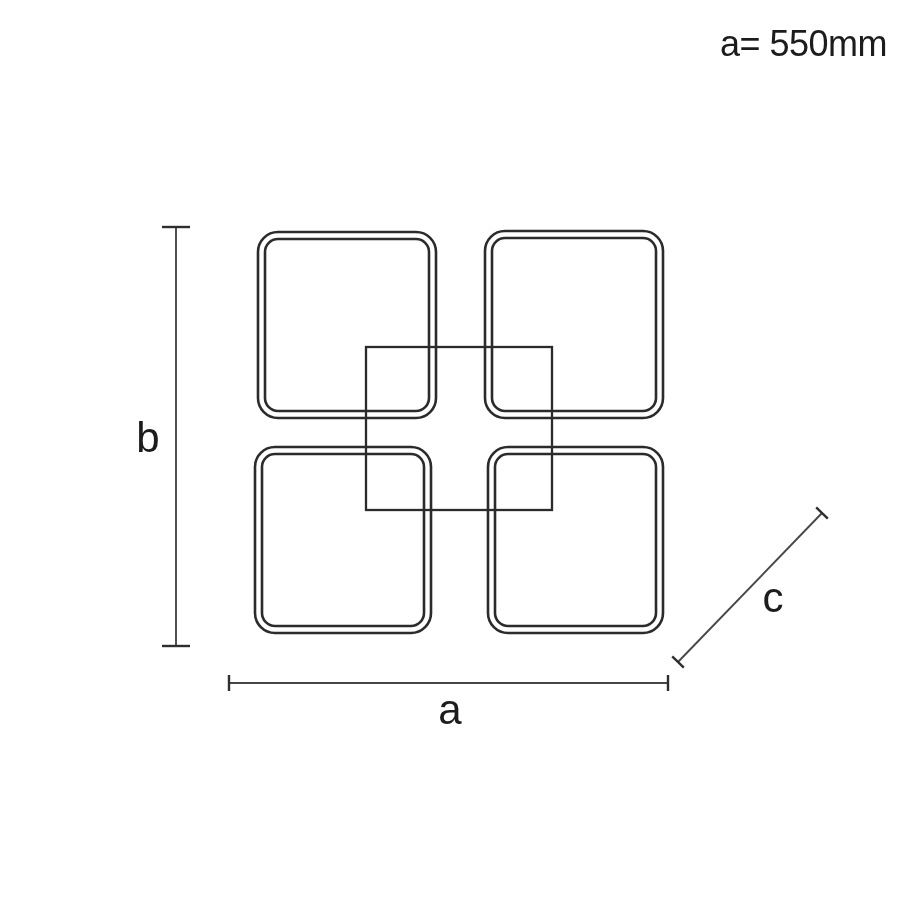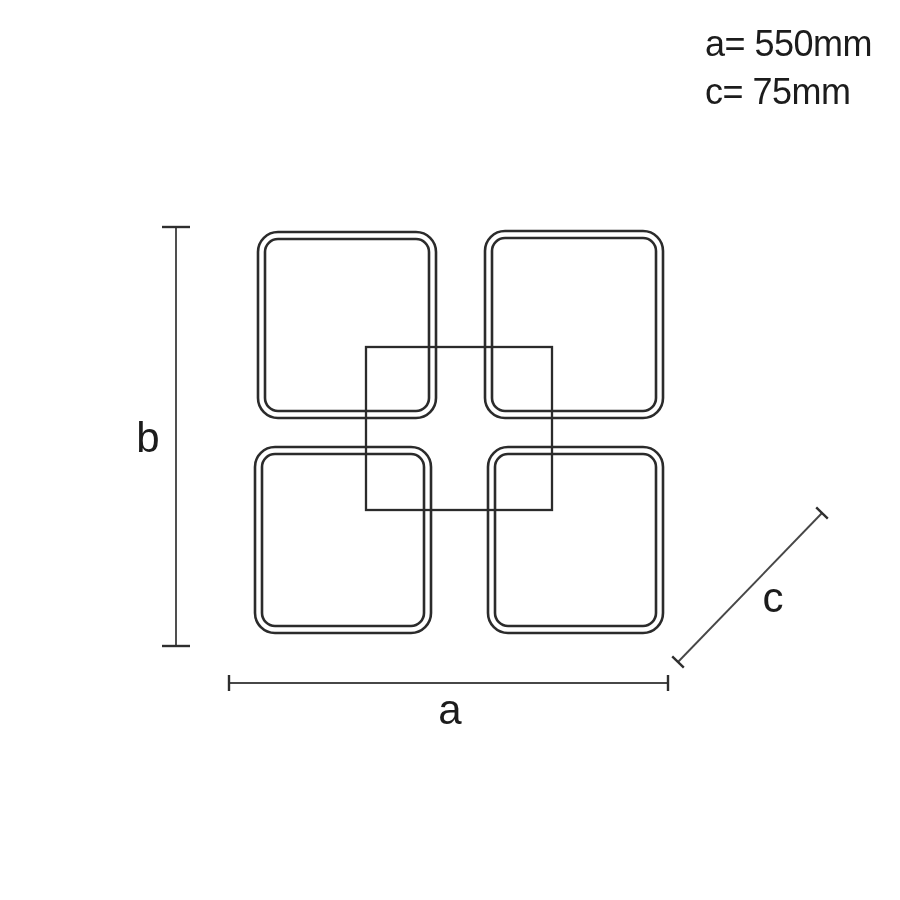--- a/index.html
+++ b/index.html
@@ -10,21 +10,21 @@
   .canvas {
     position: relative;
     width: 900px;
     height: 900px;
     background: #ffffff;
     font-family: "Liberation Sans", sans-serif;
     overflow: hidden;
   }
   .specs {
     position: absolute;
-    left: 705px;
+    left: 720px;
     top: 20px;
     color: #1c1c1c;
     font-size: 36px;
     line-height: 48px;
     letter-spacing: -0.5px;
     white-space: nowrap;
   }
   svg.drawing {
     position: absolute;
     left: 0;
@@ -58,21 +58,20 @@
     text-anchor: middle;
   }
 </style>
 </head>
 <body>
 
 <div class="canvas">
 
   <div class="specs">
     <div class="spec-line">a= 550mm</div>
-    <div class="spec-line">c= 75mm</div>
   </div>
 
   <svg class="drawing" width="900" height="900" viewBox="0 0 900 900">
 
     <g fill="none" stroke="#2b2b2b">
 
       <g>
         <rect class="frame" x="258" y="232" width="178" height="186" rx="20"></rect>
         <rect class="frame" x="265" y="239" width="164" height="172" rx="13"></rect>
       </g>

